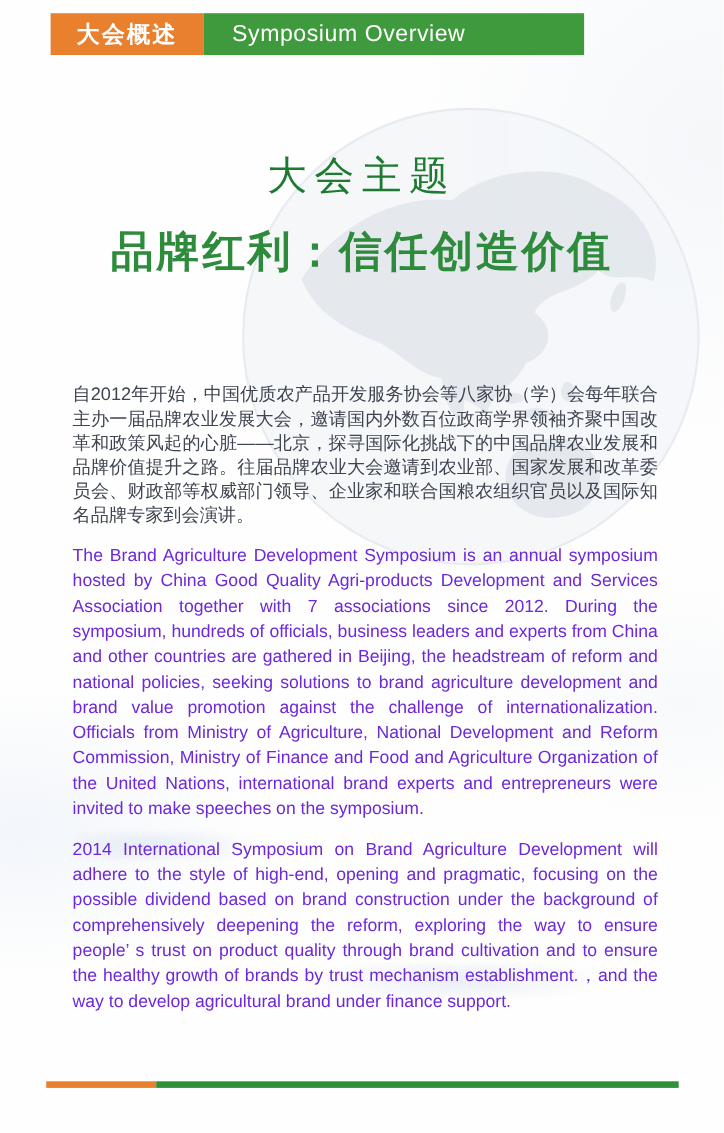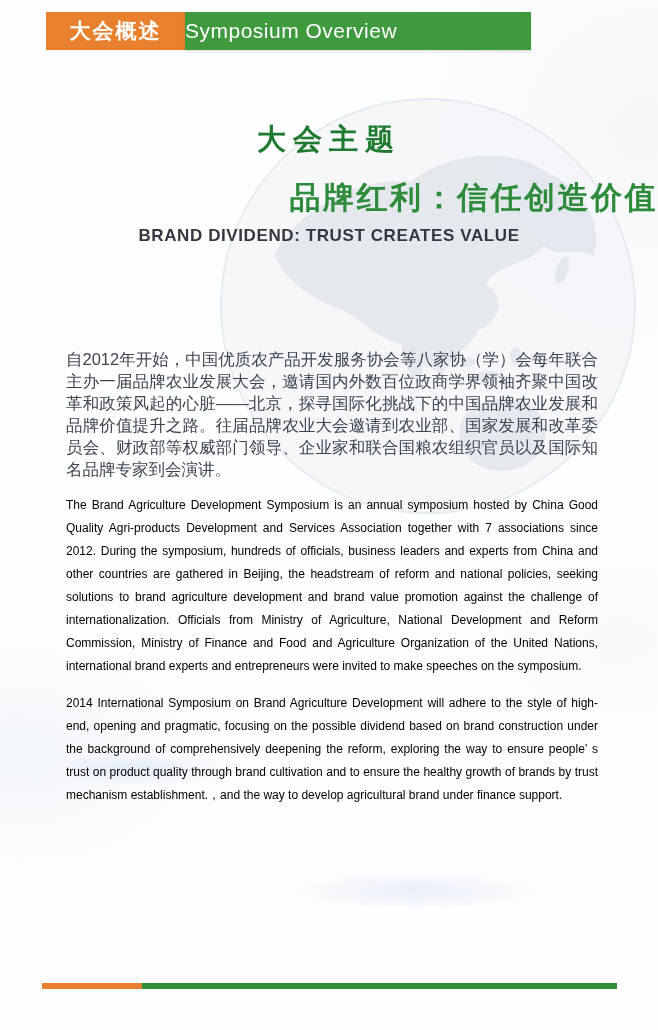--- a/index.html
+++ b/index.html
@@ -19,48 +19,48 @@
   
   .topbar{position:absolute;left:46px;top:12px;width:485px;height:38px;display:flex;z-index:2;align-items:center;}
   .topbar .seg-orange{
     width:139px;height:100%;background:#e8802e;color:#ffffff;
     display:flex;align-items:center;justify-content:center;
     font-size:21px;letter-spacing:2px;font-weight:bold;
   }
   .topbar .seg-green{
     flex:1;height:100%;background:#3f9a3d;color:#ffffff;
     display:flex;align-items:center;
-    font-size:21px;letter-spacing:0.5px;
+    padding-left:26px;font-size:21px;letter-spacing:0.5px;
     box-shadow:0 2px 2px rgba(0,0,0,0.10);
   }
   
   .globe{position:absolute;left:216px;top:94px;width:424px;height:424px;z-index:0;opacity:0.85;pointer-events:none;}
   
   .showthrough{position:absolute;z-index:0;pointer-events:none;filter:blur(2px);}
   .showthrough.a{left:70px;top:756px;width:230px;height:26px;
     background:radial-gradient(60% 100% at 30% 50%, rgba(95,135,205,0.12), transparent 75%);}
   .showthrough.b{left:250px;top:876px;width:300px;height:30px;
     background:radial-gradient(60% 100% at 55% 50%, rgba(95,135,205,0.13), transparent 75%);}
   
   .titles{position:absolute;left:0;right:0;top:120px;text-align:center;z-index:1;}
   .titles .main{
-    margin:0;font-size:29px;font-weight:bold;color:#1e7a31;letter-spacing:7px;
+    margin:16px;font-size:36px;font-weight:normal;color:#1e7a31;letter-spacing:7px;
   }
   .titles .theme-cn{
-    margin:17px 0 0 0;font-size:31px;font-weight:bold;color:#2e8b3c;letter-spacing:2.5px;text-align:right;
+    margin:17px 0 0 0;font-size:39px;font-weight:bold;color:#2e8b3c;letter-spacing:2.5px;
   }
   .titles .theme-en{
     margin:7px 0 0 0;font-size:17px;font-weight:bold;color:#34383e;letter-spacing:0.6px;
   }
   
   .bodytext{position:absolute;left:66px;top:304px;width:532px;z-index:1;color:#3e4450;}
   .bodytext p{margin:0 0 14px 0;text-align:justify;}
   .bodytext p.cn{font-size:16.5px;line-height:22px;margin-top:44px;}
   .bodytext p.cn.short{text-align:left;}
-  .bodytext p.en{font-size:12px;line-height:23px;color:#000000;}
+  .bodytext p.en{font-size:16px;line-height:23px;color:#6d28d9;}
   
   .bottombar{position:absolute;left:42px;top:983px;width:575px;height:6px;display:flex;z-index:2;}
   .bottombar .seg-orange{width:100px;height:100%;background:#e8802e;}
   .bottombar .seg-green{flex:1;height:100%;background:#2f8f3a;}
 </style>
 </head>
 <body>
 
 <div class="page">
 
@@ -93,21 +93,20 @@
         C286,382 260,376 250,360 C240,344 242,328 252,318 Z"></path>
     </svg>
   </div>
 
   <div class="showthrough a"></div>
   <div class="showthrough b"></div>
 
   <section class="titles">
     <h1 class="main">大会主题</h1>
     <h2 class="theme-cn">品牌红利：信任创造价值</h2>
-    <h3 class="theme-en">BRAND DIVIDEND: TRUST CREATES VALUE</h3>
   </section>
 
   <section class="bodytext">
     <p class="cn">自2012年开始，中国优质农产品开发服务协会等八家协（学）会每年联合主办一届品牌农业发展大会，邀请国内外数百位政商学界领袖齐聚中国改革和政策风起的心脏——北京，探寻国际化挑战下的中国品牌农业发展和品牌价值提升之路。往届品牌农业大会邀请到农业部、国家发展和改革委员会、财政部等权威部门领导、企业家和联合国粮农组织官员以及国际知名品牌专家到会演讲。</p>
     <p class="en">The Brand Agriculture Development Symposium is an annual symposium hosted by China Good Quality Agri-products Development and Services Association together with 7 associations since 2012. During the symposium, hundreds of officials, business leaders and experts from China and other countries are gathered in Beijing, the headstream of reform and national policies, seeking solutions to brand agriculture development and brand value promotion against the challenge of internationalization. Officials from Ministry of Agriculture, National Development and Reform Commission, Ministry of Finance and Food and Agriculture Organization of the United Nations, international brand experts and entrepreneurs were invited to make speeches on the symposium.</p>
     <p class="en">2014 International Symposium on Brand Agriculture Development will adhere to the style of high-end, opening and pragmatic, focusing on the possible dividend based on brand construction under the background of comprehensively deepening the reform, exploring the way to ensure people’ s trust on product quality through brand cultivation and to ensure the healthy growth of brands by  trust mechanism establishment.，and the way to develop agricultural brand under finance support.</p>
 
   </section>
 
   <footer class="bottombar">

